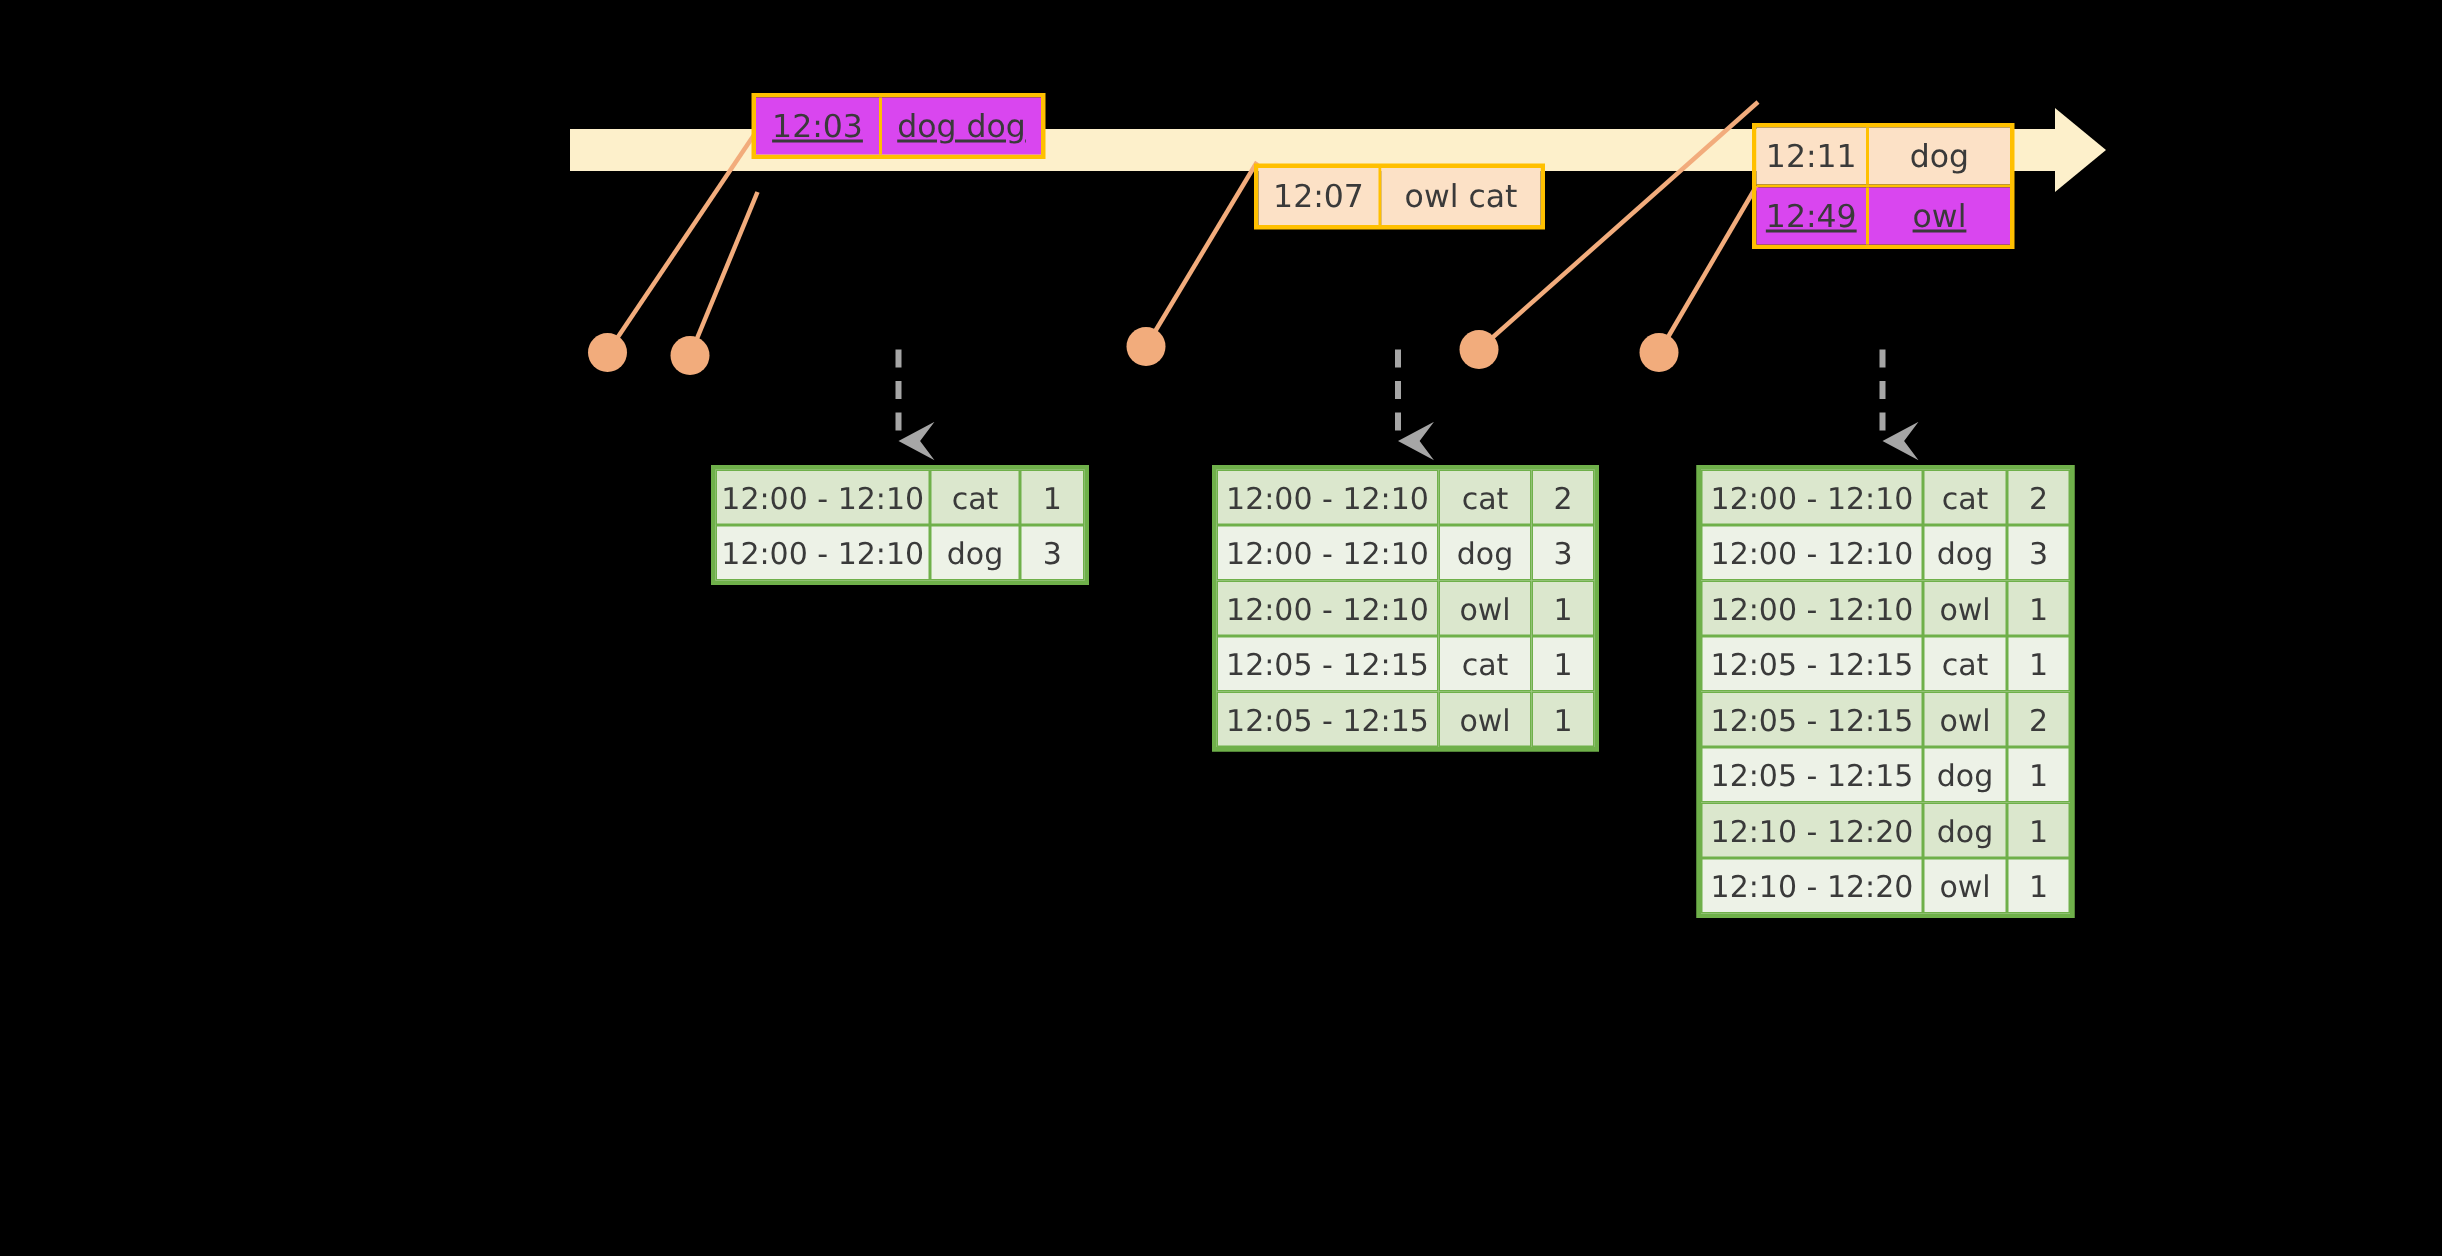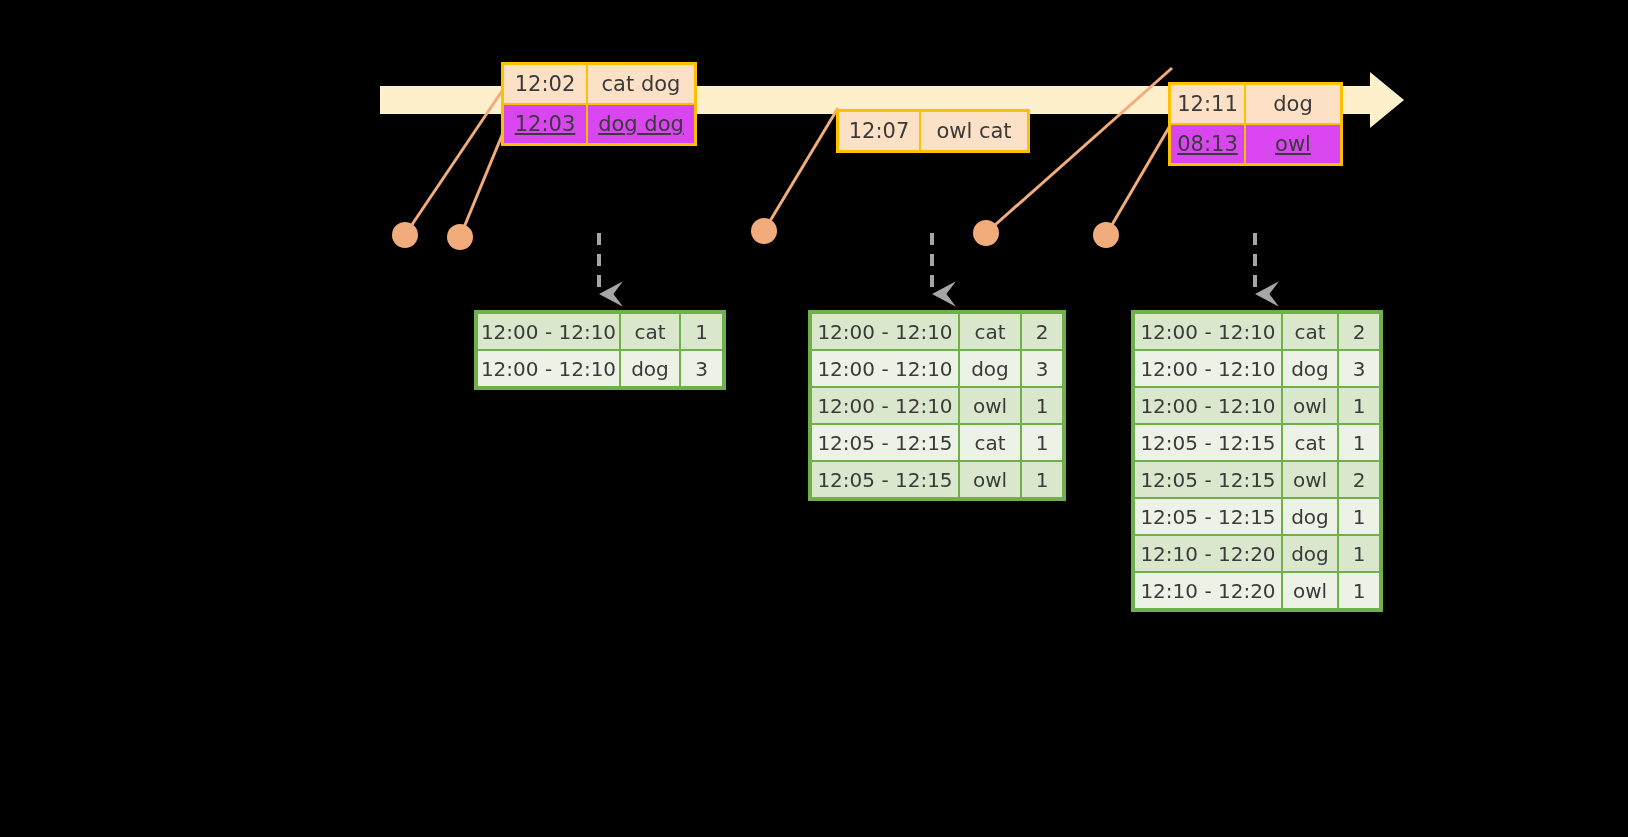--- a/index.html
+++ b/index.html
@@ -121,42 +121,38 @@
 
   <div id="dot-group">
       <div class="dot" style="left: 392px; top: 222px; background: rgb(242, 172, 124);"></div>
       <div class="dot" style="left: 447px; top: 224px; background: rgb(242, 172, 124);"></div>
       <div class="dot" style="left: 751px; top: 218px; background: rgb(242, 172, 124);"></div>
       <div class="dot" style="left: 973px; top: 220px; background: rgb(242, 172, 124);"></div>
       <div class="dot" style="left: 1093px; top: 222px; background: rgb(242, 172, 124);"></div>
     </div>
 
   <div class="evt" id="evt0">
-      <div class="evt-row dark">
-        <div class="cell time">12:02</div>
-        <div class="cell val">cat dog</div>
-      </div>
       <div class="evt-row light">
         <div class="cell time">12:03</div>
         <div class="cell val">dog dog</div>
       </div>
     </div>
   <div class="evt" id="evt1">
       <div class="evt-row dark">
         <div class="cell time">12:07</div>
         <div class="cell val">owl cat</div>
       </div>
     </div>
   <div class="evt" id="evt2">
       <div class="evt-row dark">
         <div class="cell time">12:11</div>
         <div class="cell val">dog</div>
       </div>
       <div class="evt-row light">
-        <div class="cell time">08:13</div>
+        <div class="cell time">12:49</div>
         <div class="cell val">owl</div>
       </div>
     </div>
 
   <div class="gtable" id="tbl0">
       <div class="grow dark">
         <div class="gcell win">12:00 - 12:10</div>
         <div class="gcell key">cat</div>
         <div class="gcell cnt">1</div>
       </div>

